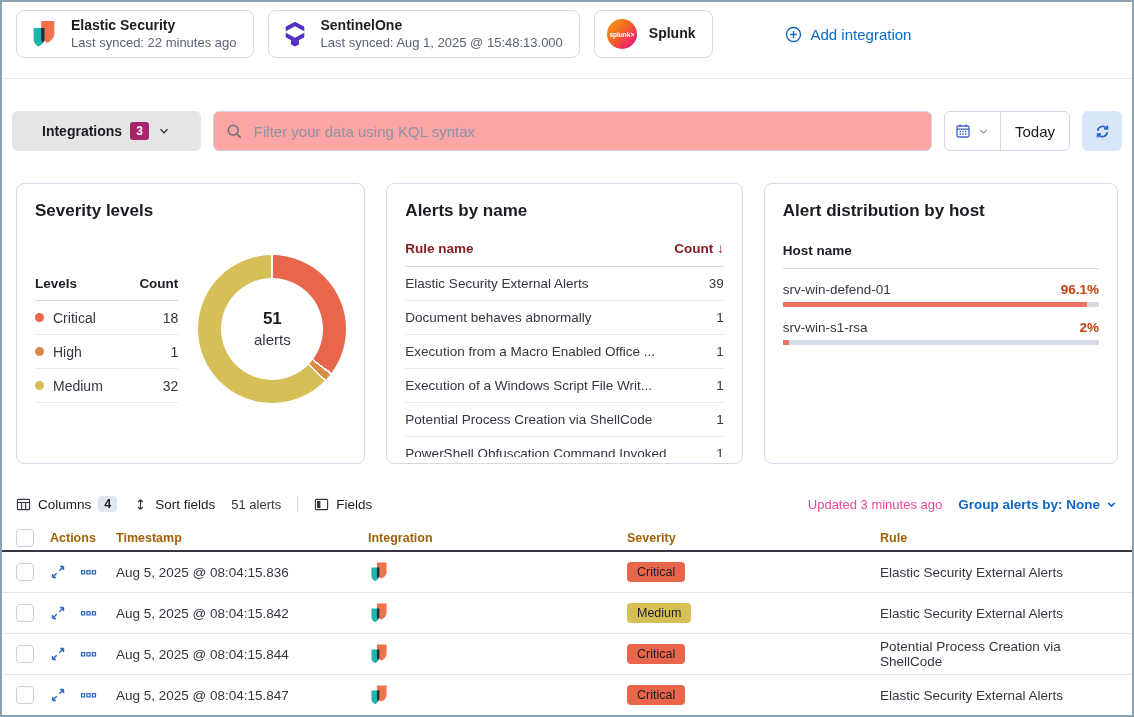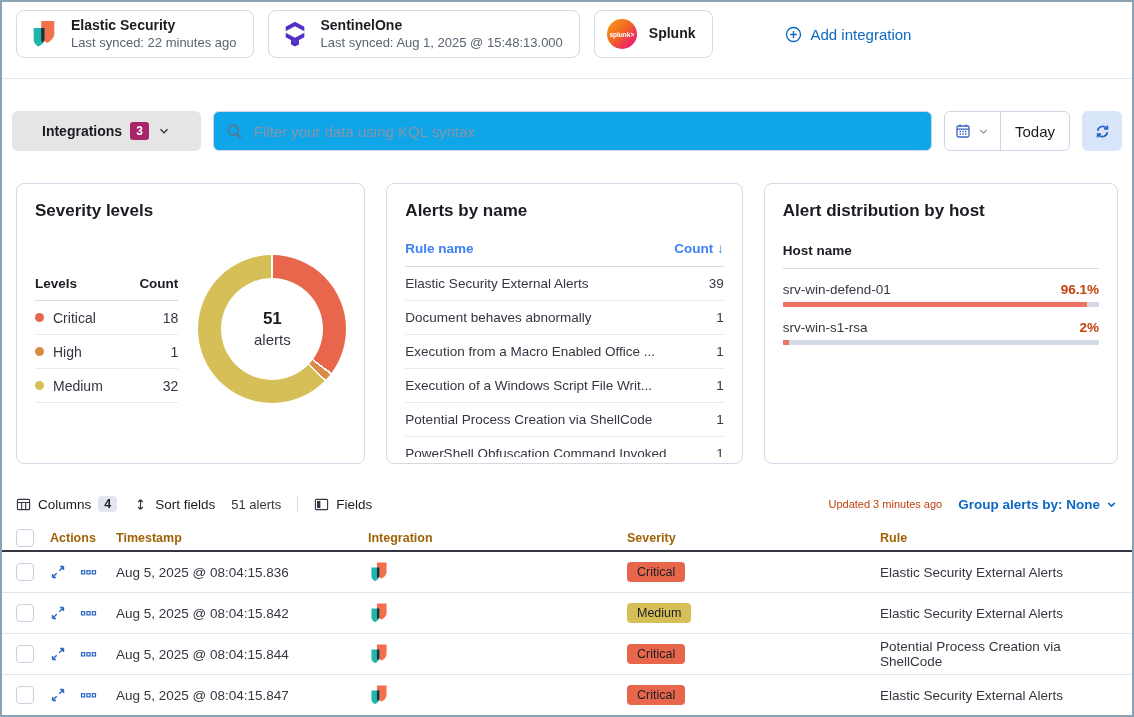--- a/index.html
+++ b/index.html
@@ -19,21 +19,21 @@
     font-size:15px;font-weight:500;cursor:pointer;}
   .page-divider{border:none;border-top:1px solid #e3e9f2;margin:20px 0 0 0;}
 
   
   .filter-row{display:flex;align-items:center;gap:12px;padding:0 10px;margin-top:32px;height:40px;}
   .btn-integrations{display:flex;align-items:center;gap:8px;height:40px;padding:0 30px;
     background:#e5e5e5;border-radius:6px;font-size:14px;font-weight:600;color:#1a1c21;cursor:pointer;}
   .count-badge{background:#a8256c;color:#fff;font-size:12px;font-weight:700;border-radius:3px;
     padding:1px 6px;line-height:16px;}
   .search-box{flex:1;height:40px;box-sizing:border-box;border:1px solid #cfd7e6;border-radius:6px;
-    display:flex;align-items:center;gap:9px;padding:0 12px;background:#0ea5e9;}
+    display:flex;align-items:center;gap:9px;padding:0 12px;background:#fca5a5;}
   .search-box input{border:none;outline:none;flex:1;font-size:15px;color:#343741;
     font-family:"Liberation Sans",sans-serif;background:transparent;}
   .search-box input::placeholder{color:#8b93a6;}
   .date-group{display:flex;height:40px;box-sizing:border-box;border:1px solid #cfd7e6;border-radius:6px;overflow:hidden;}
   .date-cal{display:flex;align-items:center;gap:6px;padding:0 10px;border-right:1px solid #cfd7e6;cursor:pointer;}
   .date-today{display:flex;align-items:center;padding:0 14px;font-size:15px;color:#1a1c21;cursor:pointer;}
   .refresh-btn{width:40px;height:40px;border-radius:6px;background:#d9e6f9;display:flex;
     align-items:center;justify-content:center;cursor:pointer;}
 
   
@@ -56,21 +56,21 @@
   .donut-wrap{position:relative;width:148px;height:148px;margin-top:8px;}
   .donut{width:148px;height:148px;border-radius:50%;position:relative;}
   .donut::after{content:"";position:absolute;inset:23px;background:#fff;border-radius:50%;}
   .donut-center{position:absolute;inset:0;display:flex;flex-direction:column;align-items:center;
     justify-content:center;z-index:2;line-height:1.3;}
   .donut-center .val{font-weight:700;font-size:17px;color:#1a1c21;}
   .donut-center .lab{font-size:15px;color:#343741;}
 
   
   .abn-head{display:flex;justify-content:space-between;align-items:center;margin-top:20px;
-    font-size:13.5px;font-weight:700;color:#3b82f6;padding-bottom:10px;border-bottom:1px solid #d3dae6;}
+    font-size:13.5px;font-weight:700;color:#7f1d1d;padding-bottom:10px;border-bottom:1px solid #d3dae6;}
   .abn-list{height:190px;overflow:hidden;}
   .abn-row{display:flex;justify-content:space-between;align-items:center;height:33px;
     border-bottom:1px solid #e6ebf2;font-size:13.5px;color:#343741;cursor:pointer;}
 
   
   .host-head{margin-top:22px;font-size:13.5px;font-weight:700;color:#1a1c21;
     padding-bottom:10px;border-bottom:1px solid #d3dae6;}
   .host-row{margin-top:13px;}
   .host-line{display:flex;justify-content:space-between;align-items:baseline;font-size:13.5px;}
   .host-line .pct{font-weight:700;color:#c2410c;}
@@ -78,21 +78,21 @@
   .host-bar .fill{height:100%;}
 
   
   .alerts-toolbar{display:flex;align-items:center;gap:16px;padding:0 14px;margin-top:28px;
     height:24px;font-size:13.5px;color:#1a1c21;}
   .tool-btn{display:flex;align-items:center;gap:7px;font-weight:500;cursor:pointer;}
   .tool-badge{background:#e0e5ef;border-radius:4px;padding:1px 6px;font-size:12.5px;font-weight:600;}
   .tool-count{font-size:13px;color:#343741;}
   .tool-divider{width:1px;height:16px;background:#d3dae6;}
   .toolbar-spacer{flex:1;}
-  .updated-text{font-size:11px;color:#c2410c;}
+  .updated-text{font-size:13px;color:#ec4899;}
   .group-by{display:flex;align-items:center;gap:5px;color:#0d68c3;font-weight:600;font-size:13.5px;cursor:pointer;}
 
   .alerts-header{display:grid;grid-template-columns:34px 66px 252px 253px 253px 1fr;align-items:center;
     height:25px;padding:0 14px;border-bottom:2px solid #343741;margin-top:9px;
     font-size:12.5px;font-weight:700;color:#a16207;}
   .alert-row{display:grid;grid-template-columns:34px 30px 36px 252px 253px 253px 1fr;align-items:center;
     height:40px;padding:0 14px;border-bottom:1px solid #e0e6f0;font-size:13.5px;color:#343741;}
   .col-pad{padding-left:6px;}
   .checkbox{width:16px;height:16px;border:1px solid #c9d0dd;border-radius:4px;background:#fff;cursor:pointer;}
   .badge{display:inline-block;padding:3px 10px;border-radius:4px;font-size:12.5px;font-weight:500;color:#1c1e24;}

